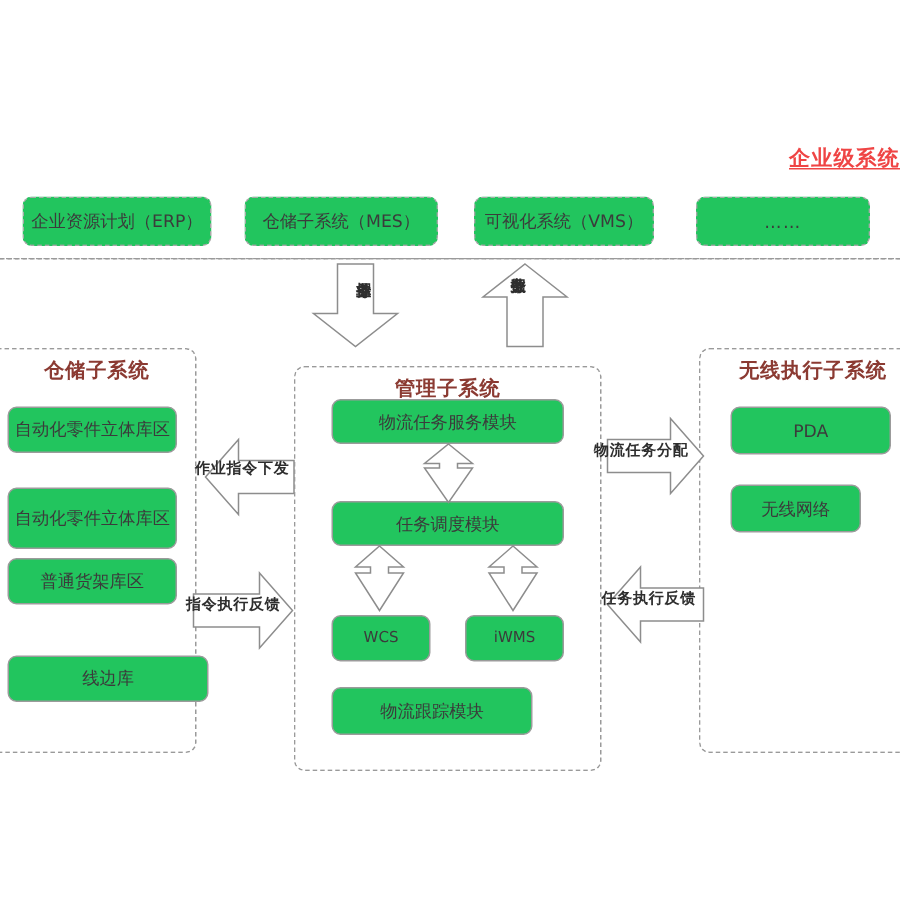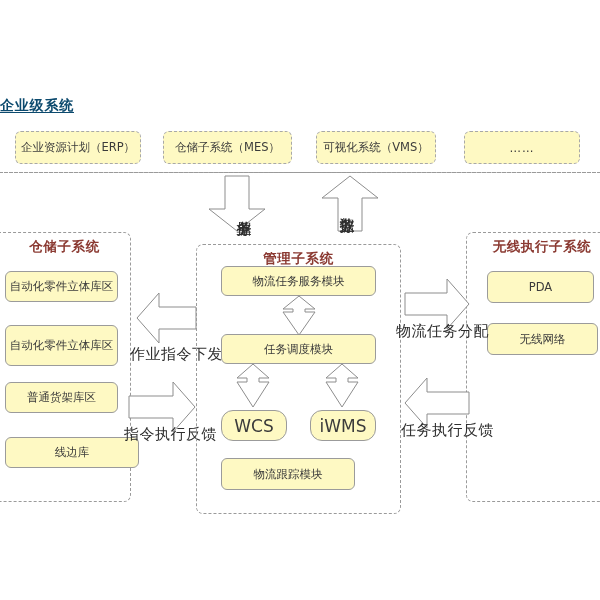--- a/index.html
+++ b/index.html
@@ -30,84 +30,84 @@
   }
   #warehouse-panel{ left:-14px; top:232px; width:145px; height:270px; }
   #management-panel{ left:196px; top:244px; width:205px; height:270px; }
   #wireless-panel{ left:466px; top:232px; width:148px; height:270px; }
 
   .panel-title{
     position:absolute;left:0;right:0;top:5px;text-align:center;
     font-size:13.5px;font-weight:bold;color:#8b3a32;letter-spacing:.6px;
   }
   #enterprise-title{
-    position:absolute;left:0;width:600px;top:97px;text-align:left;
-    font-size:14px;font-weight:bold;color:#0c4a6e;letter-spacing:.8px;
+    position:absolute;left:0;width:600px;top:97px;text-align:right;
+    font-size:14px;font-weight:bold;color:#ef4444;letter-spacing:.8px;
     text-decoration:underline;text-underline-offset:2px;
   }
   #warehouse-panel .panel-title{padding-left:12px;}
   #wireless-panel .panel-title{padding-left:4px;}
 
   
   .box{
     position:absolute;box-sizing:border-box;
     display:flex;align-items:center;justify-content:center;
-    background:#fef9c3;border:1px solid #9b9b9b;border-radius:6px;
+    background:#22c55e;border:1px solid #9b9b9b;border-radius:6px;
     font-size:11.5px;color:#3b3b3b;white-space:nowrap;
   }
   .box.dashed{border-style:dashed;border-color:#a8a8a8;}
-  .box.latin{font-size:17px;border-radius:12px;}
+  .box.latin{font-size:10px;}
 
   
   #erp-box{left:15px;  top:131px;width:126px;height:33px;}
   #mes-box{left:163px; top:131px;width:129px;height:33px;}
   #vms-box{left:316px; top:131px;width:120px;height:33px;}
   #etc-box{left:464px; top:131px;width:116px;height:33px;letter-spacing:1px;}
 
   
   #wh-box-0{left:5px;top:271px;width:113px;height:31px;}
   #wh-box-1{left:5px;top:325px;width:113px;height:41px;}
-  #wh-box-2{left:5px;top:382px;width:113px;height:31px;}
+  #wh-box-2{left:5px;top:372px;width:113px;height:31px;}
   #wh-box-3{left:5px;top:437px;width:134px;height:31px;}
 
   
   #mg-box-service{left:221px;top:266px;width:155px;height:30px;text-align:center;}
   #mg-box-sched  {left:221px;top:334px;width:155px;height:30px;}
   #mg-box-wcs    {left:221px;top:410px;width:66px;height:31px;}
   #mg-box-iwms   {left:310px;top:410px;width:66px;height:31px;}
   #mg-box-track  {left:221px;top:458px;width:134px;height:32px;}
 
   
   #wl-box-pda {left:487px;top:271px;width:107px;height:32px;}
-  #wl-box-net {left:487px;top:323px;width:111px;height:32px;}
+  #wl-box-net {left:487px;top:323px;width:87px;height:32px;}
 
   
   .arrow{position:absolute;}
   .arrow svg{display:block;overflow:visible;}
   .arrow path{fill:#ffffff;stroke:#8d8d8d;stroke-width:1;}
 
   .arrow-label{
-    position:absolute;font-size:15px;font-weight:normal;color:#2e2e2e;
-    white-space:nowrap;letter-spacing:.5px;margin-top:29px;
+    position:absolute;font-size:10px;font-weight:bold;color:#2e2e2e;
+    white-space:nowrap;letter-spacing:.5px;
   }
   .arrow-label.vert{
     writing-mode:vertical-rl;text-orientation:upright;
     letter-spacing:0px;line-height:1;
   }
 
   
   #arrow-biz-doc {left:207px;top:176px;}
   #arrow-biz-data{left:320px;top:176px;}
   #label-biz-doc {left:236px;top:180px;}
   #label-biz-data{left:339px;top:177px;}
 
   
   #arrow-cmd-down{left:137px;top:291px;}
   #arrow-cmd-fb  {left:128px;top:380px;}
-  #label-cmd-down{left:130px;top:316px;}
+  #label-cmd-down{left:130px;top:305px;}
   #label-cmd-fb  {left:124px;top:396px;}
 
   
   #arrow-task-assign{left:404px;top:277px;}
   #arrow-task-fb    {left:404px;top:376px;}
   #label-task-assign{left:396px;top:293px;}
   #label-task-fb    {left:401px;top:392px;}
 
   
   #arrow-dbl-0{left:282px;top:296px;}

